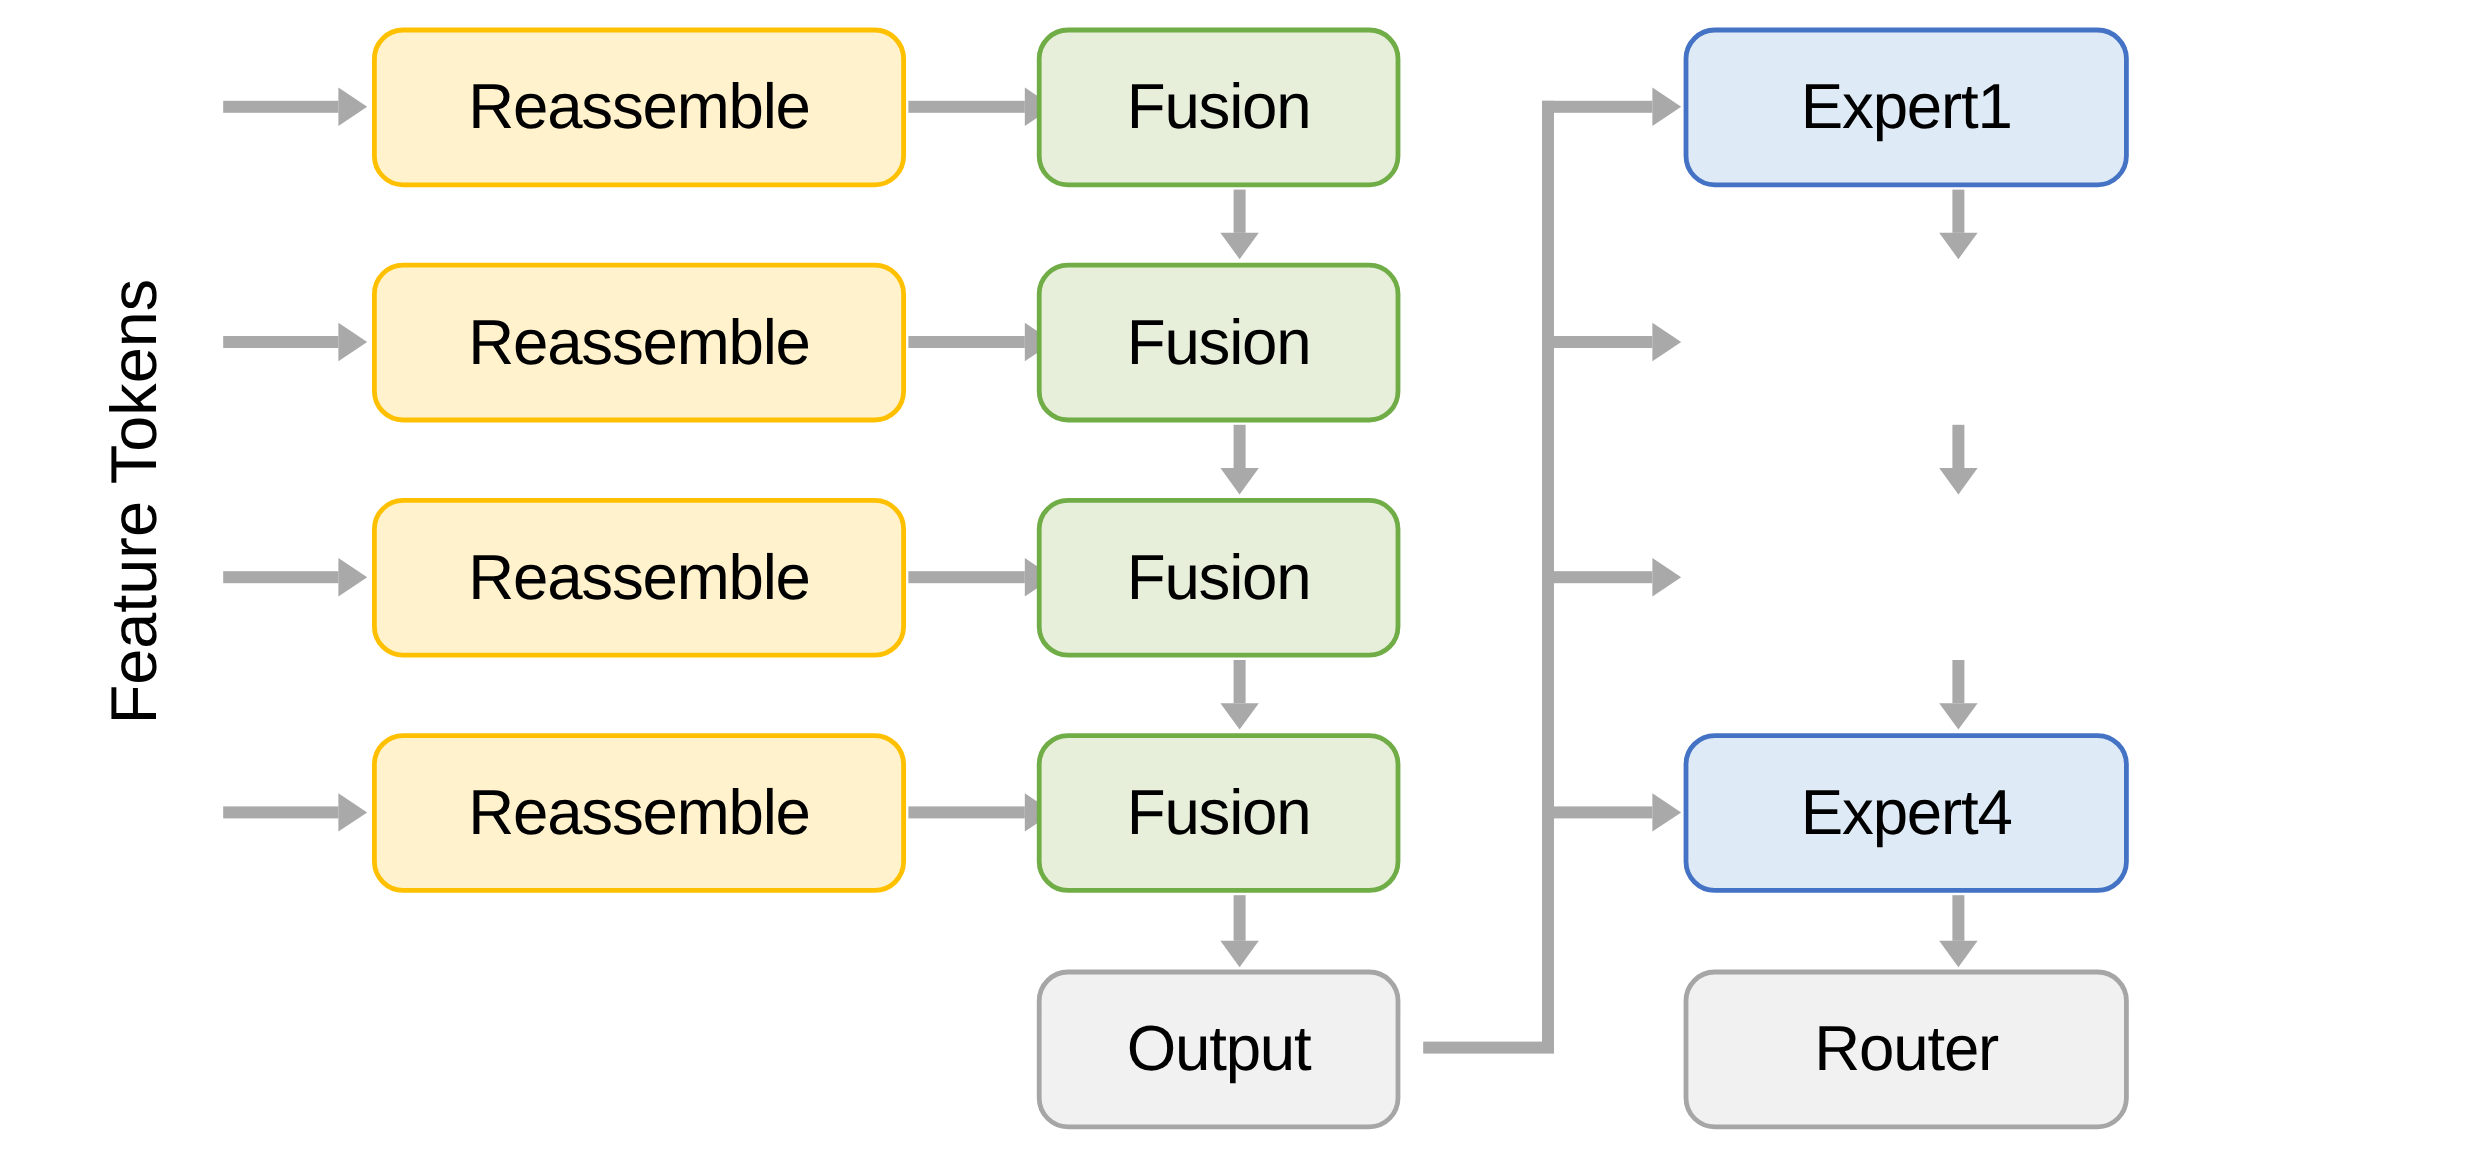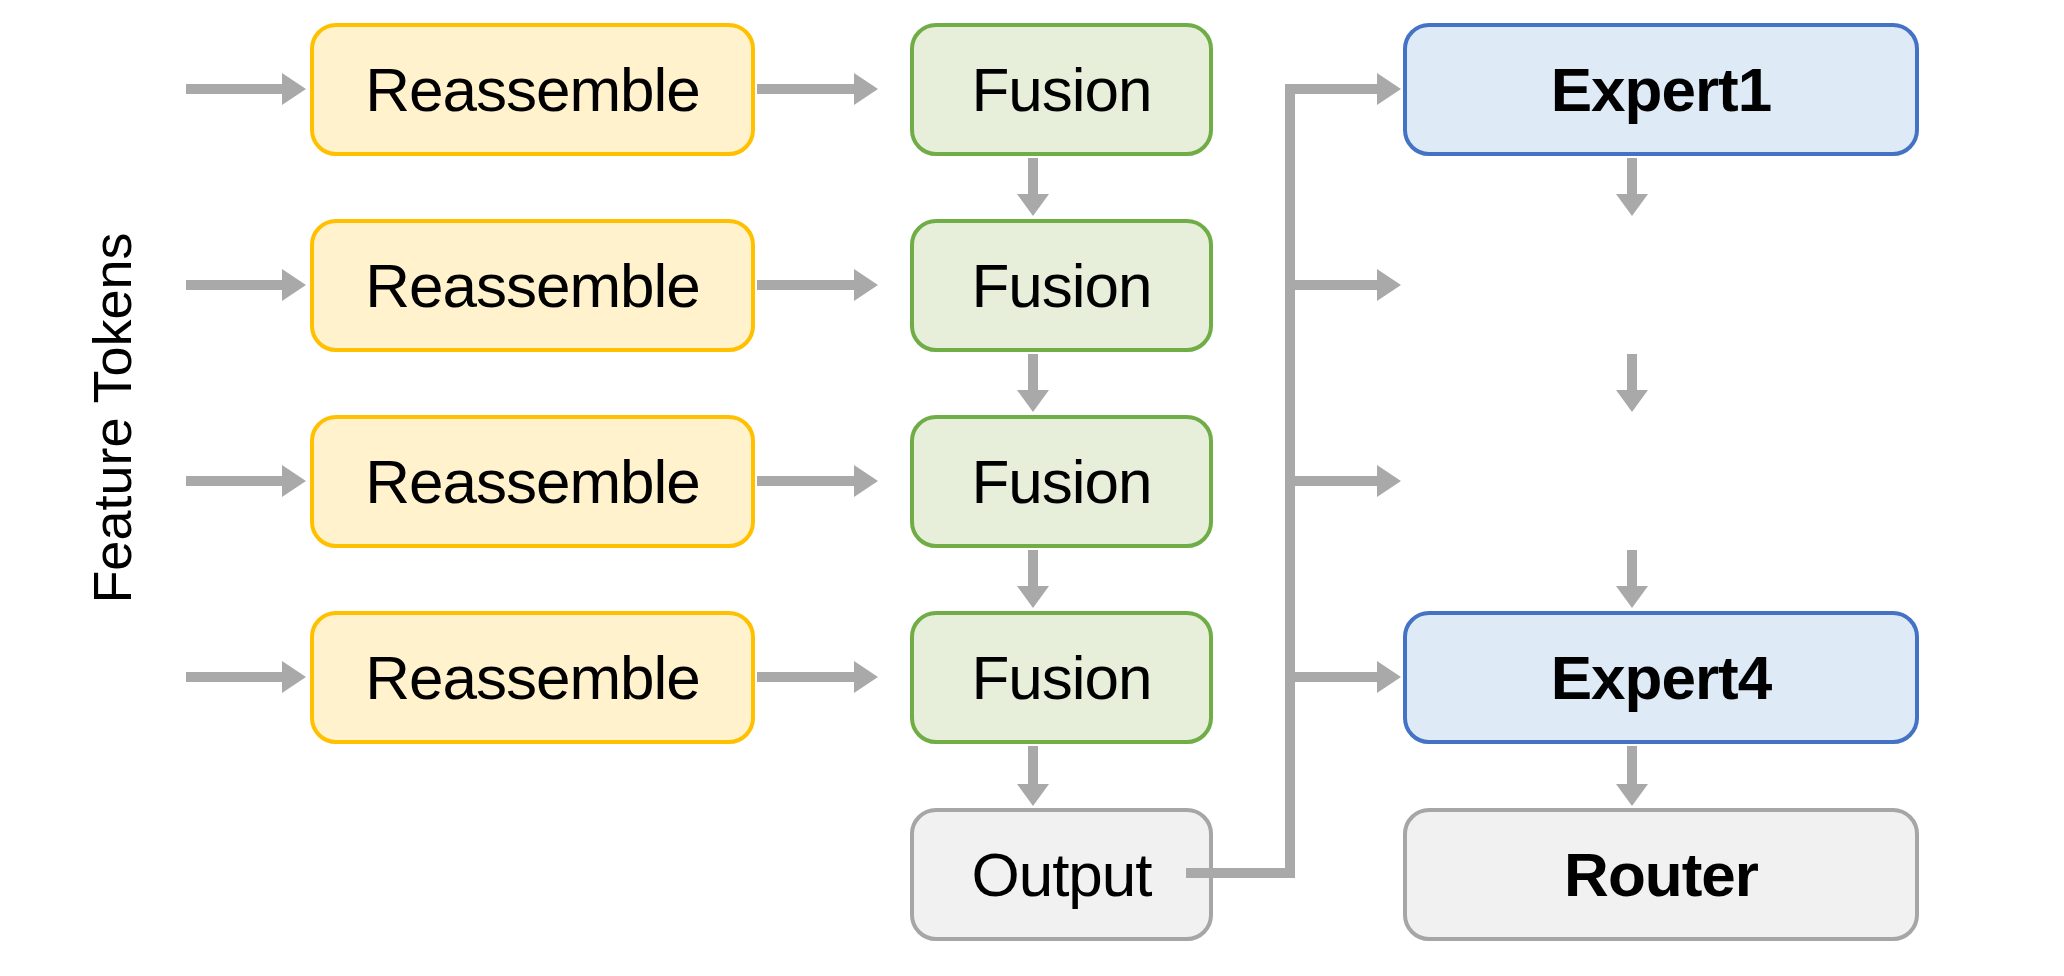--- a/index.html
+++ b/index.html
@@ -13,25 +13,25 @@
   html,body { margin:0; padding:0; background:#ffffff; }
   .canvas {
     position:relative; width:2064px; height:976px; background:#ffffff;
     font-family:"Liberation Sans","DejaVu Sans",sans-serif; color:var(--text);
     overflow:hidden;
   }
   .box {
     position:absolute; height:133px; box-sizing:border-box;
     border-radius:26px; border:4px solid; background:#fff;
     display:flex; align-items:center; justify-content:center;
-    font-size:62px; letter-spacing:-1px; white-space:nowrap;
+    font-size:53px; letter-spacing:-1px; white-space:nowrap;
   }
   .reassemble { left:310px; width:445px; background:var(--reassemble-fill); border-color:var(--reassemble-border); }
-  .fusion     { left:910px; width:303px; background:var(--fusion-fill);     border-color:var(--fusion-border); }
-  .expert     { left:1403px; width:516px; background:var(--expert-fill);    border-color:var(--expert-border);font-weight:bold; }
+  .fusion     { left:864px; width:303px; background:var(--fusion-fill);     border-color:var(--fusion-border); }
+  .expert     { left:1403px; width:371px; background:var(--expert-fill);    border-color:var(--expert-border); }
   .neutral    { background:var(--neutral-fill) !important; border-color:var(--neutral-border) !important; }
   .row0 { top:23px; }  .row1 { top:219px; }  .row2 { top:415px; }  .row3 { top:611px; }  .row4 { top:808px; }
 
   .vlabel {
     position:absolute; left:112px; top:418px;
     transform:translate(-50%,-50%) rotate(-90deg);
     font-size:54px; white-space:nowrap; letter-spacing:0px;
   }
 
   

